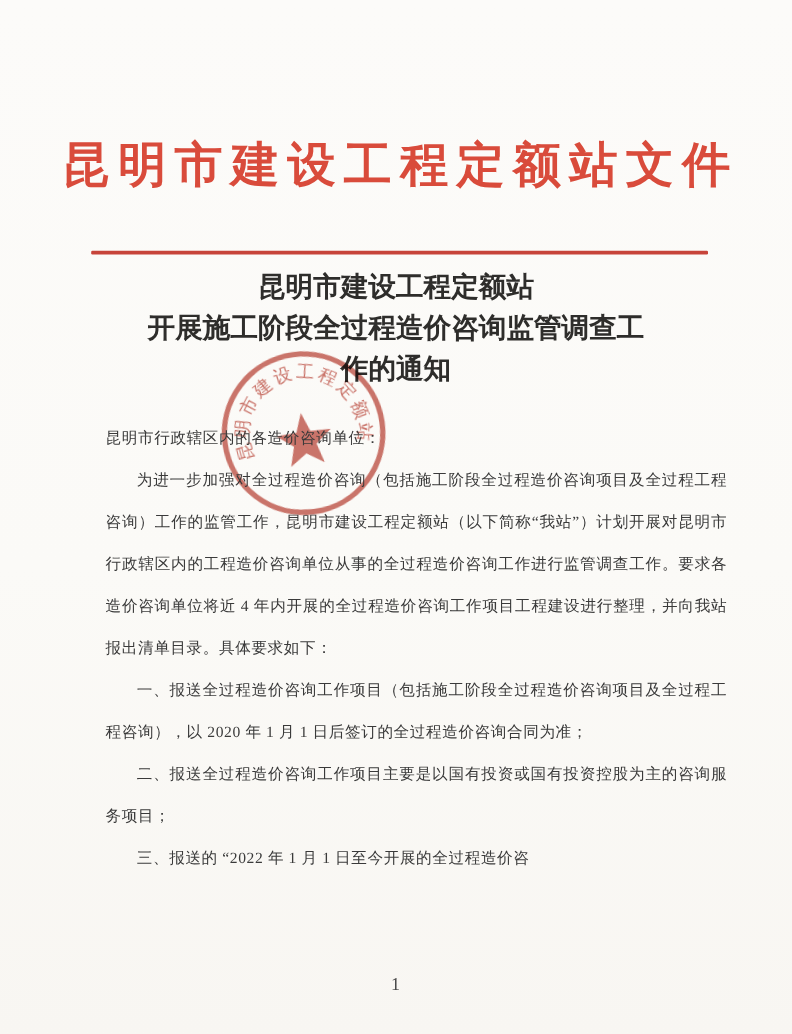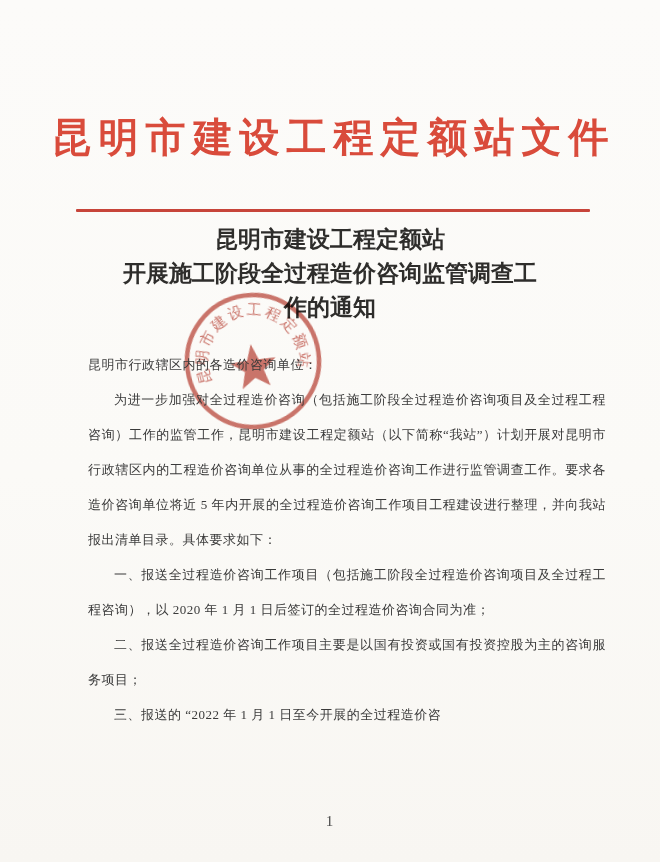--- a/index.html
+++ b/index.html
@@ -95,21 +95,21 @@
     </defs>
     <text font-size="15" fill="#c2574c" letter-spacing="2.5" font-family="Liberation Serif, DejaVu Serif, serif">
       <textPath href="#sealArc" startOffset="50%" text-anchor="middle">昆明市建设工程定额站</textPath>
     </text>
     <polygon transform="translate(73,80)" points="0,-24 5.9,-8.1 22.8,-7.4 9.5,3.1 14.1,19.4 0,10 -14.1,19.4 -9.5,3.1 -22.8,-7.4 -5.9,-8.1" fill="#c2574c"></polygon>
   </svg>
 
   <div class="body-text">
     <p class="salutation">昆明市行政辖区内的各造价咨询单位：</p>
     <div>
-        <p>为进一步加强对全过程造价咨询（包括施工阶段全过程造价咨询项目及全过程工程咨询）工作的监管工作，昆明市建设工程定额站（以下简称“我站”）计划开展对昆明市行政辖区内的工程造价咨询单位从事的全过程造价咨询工作进行监管调查工作。要求各造价咨询单位将近 5 年内开展的全过程造价咨询工作项目工程建设进行整理，并向我站报出清单目录。具体要求如下：</p>
+        <p>为进一步加强对全过程造价咨询（包括施工阶段全过程造价咨询项目及全过程工程咨询）工作的监管工作，昆明市建设工程定额站（以下简称“我站”）计划开展对昆明市行政辖区内的工程造价咨询单位从事的全过程造价咨询工作进行监管调查工作。要求各造价咨询单位将近 4 年内开展的全过程造价咨询工作项目工程建设进行整理，并向我站报出清单目录。具体要求如下：</p>
         <p>一、报送全过程造价咨询工作项目（包括施工阶段全过程造价咨询项目及全过程工程咨询），以 2020 年 1 月 1 日后签订的全过程造价咨询合同为准；</p>
         <p>二、报送全过程造价咨询工作项目主要是以国有投资或国有投资控股为主的咨询服务项目；</p>
         <p>三、报送的 “2022 年 1 月 1 日至今开展的全过程造价咨</p>
       </div>
   </div>
 
   <div class="page-number">1</div>
 
 </div>
 

